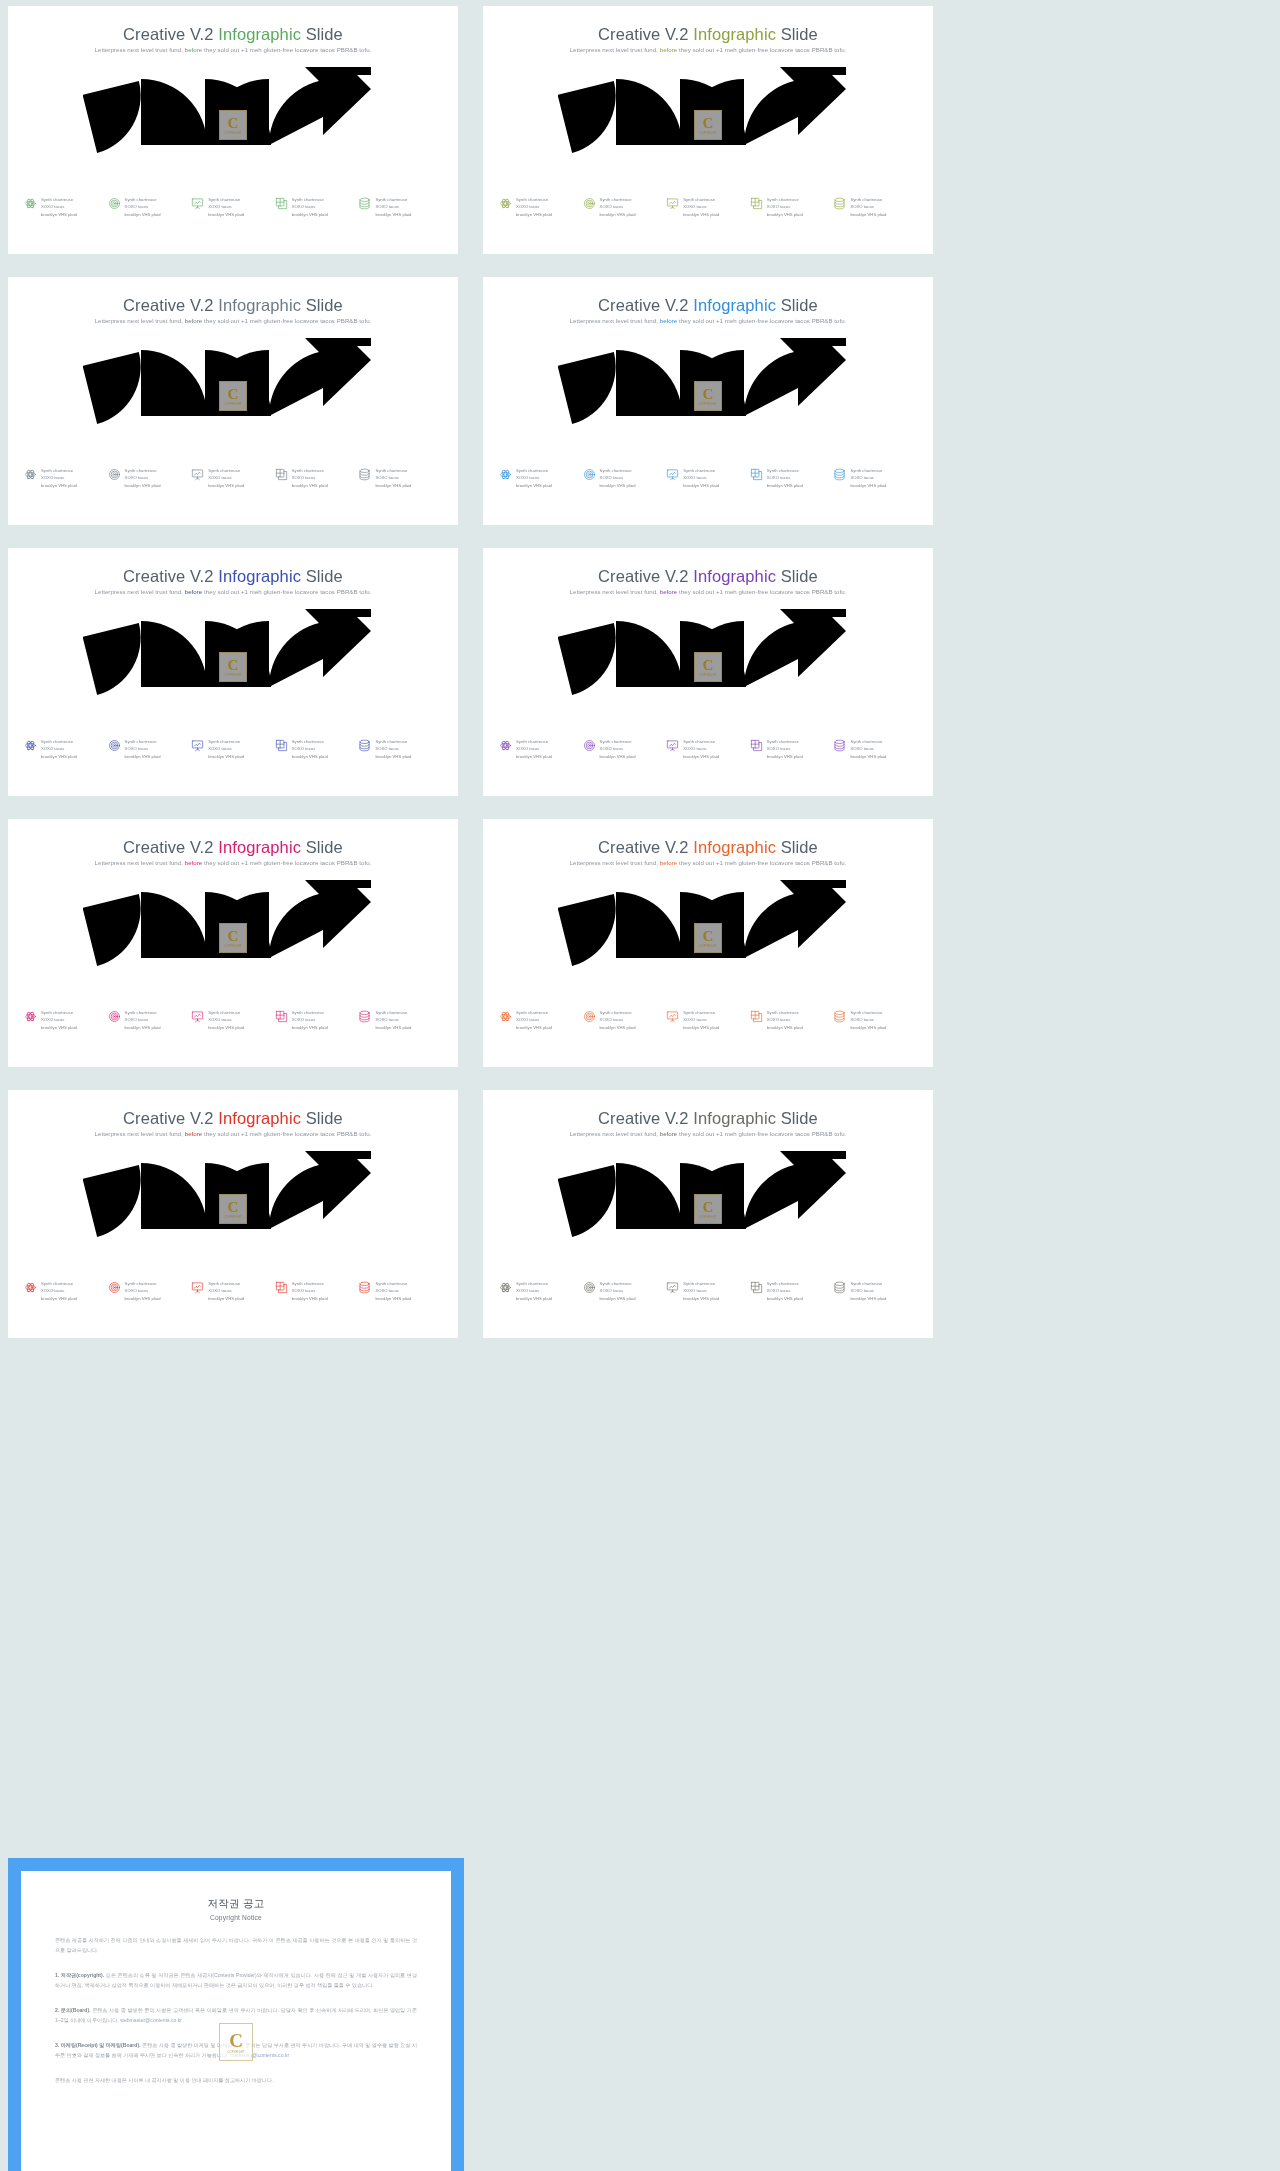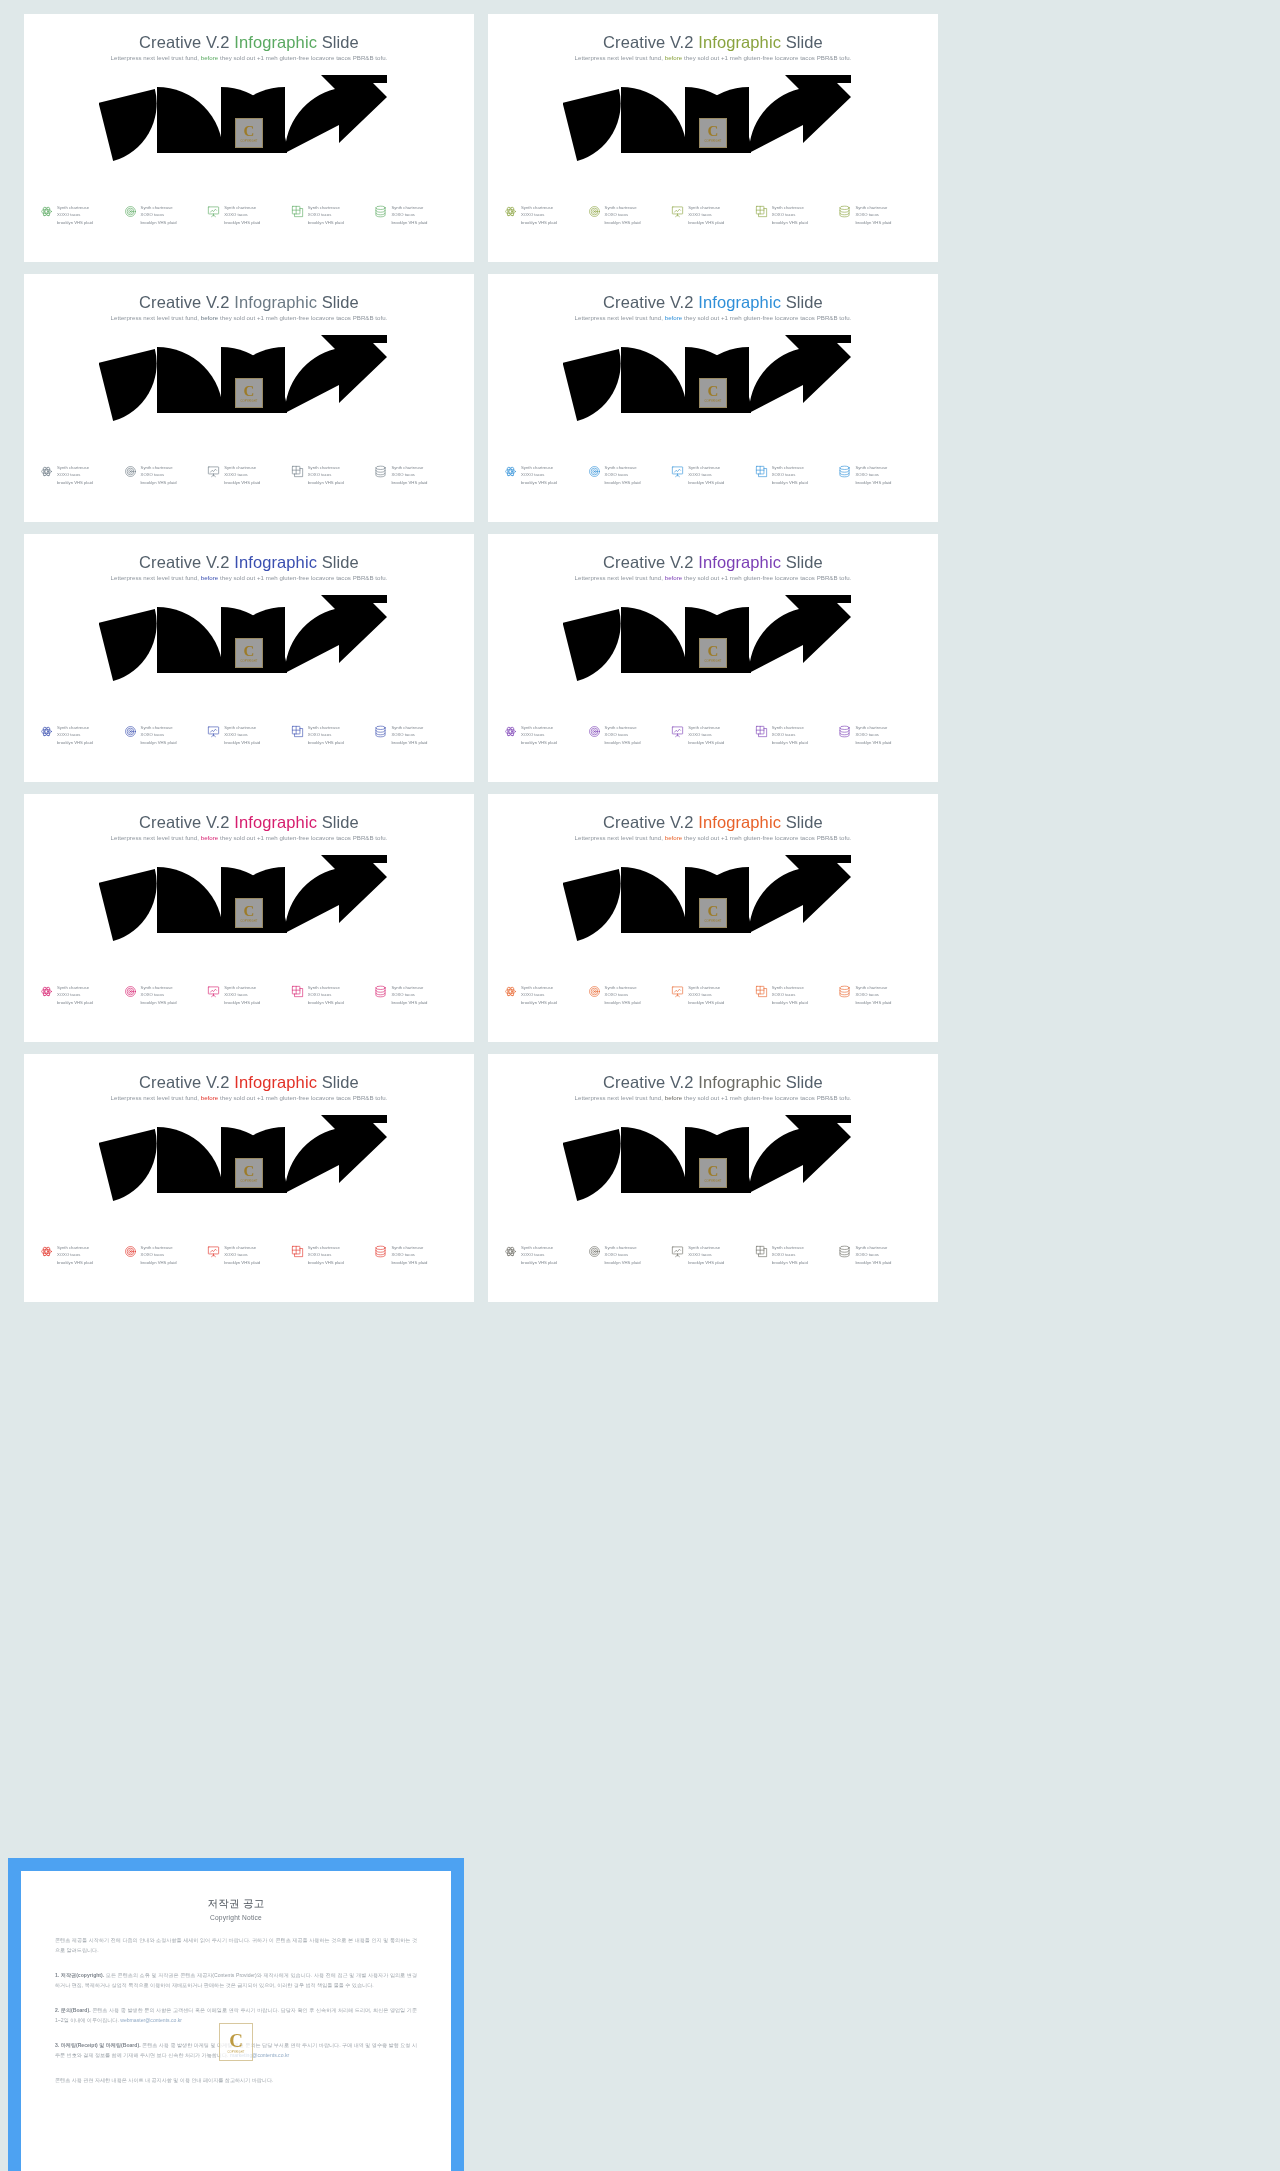--- a/index.html
+++ b/index.html
@@ -12,27 +12,26 @@
     position: relative;
     width: 1280px;
     height: 2171px;
     background: #dfe8e9;
     overflow: hidden;
   }
 
   
   .grid {
     position: absolute;
-    left: 0; top: 8px;
+    left: 0; top: 0;
     width: 928px;
     display: grid;
     grid-template-columns: 464px 464px;
     grid-auto-rows: 260px;
-    gap: 0;
-    padding-left: 16px;
+    gap: 11px;
   }
   .slide {
     position: relative;
     width: 464px;
     height: 260px;
     padding: 6px 6px 6px 8px;
   }
   .slide-inner {
     position: relative;
     width: 100%;

